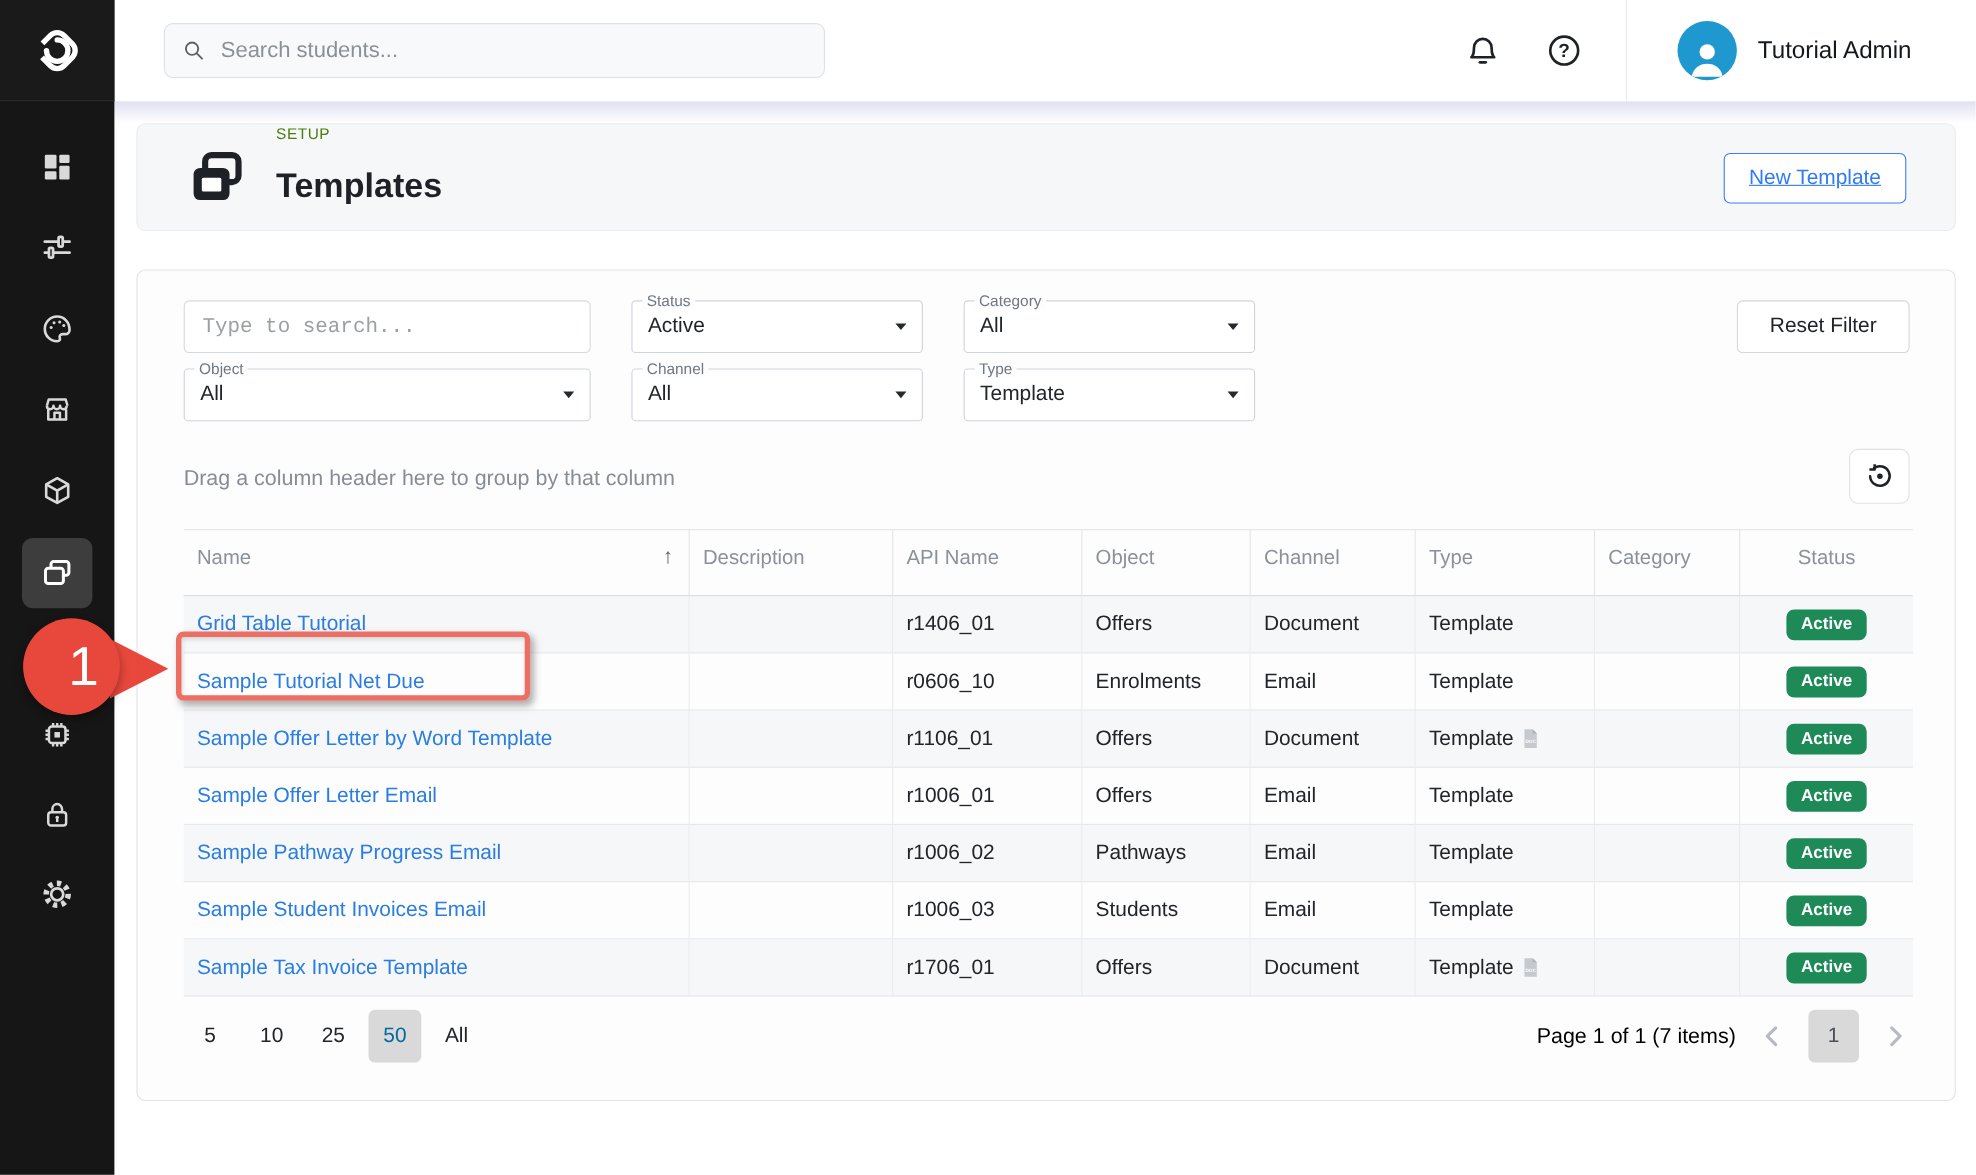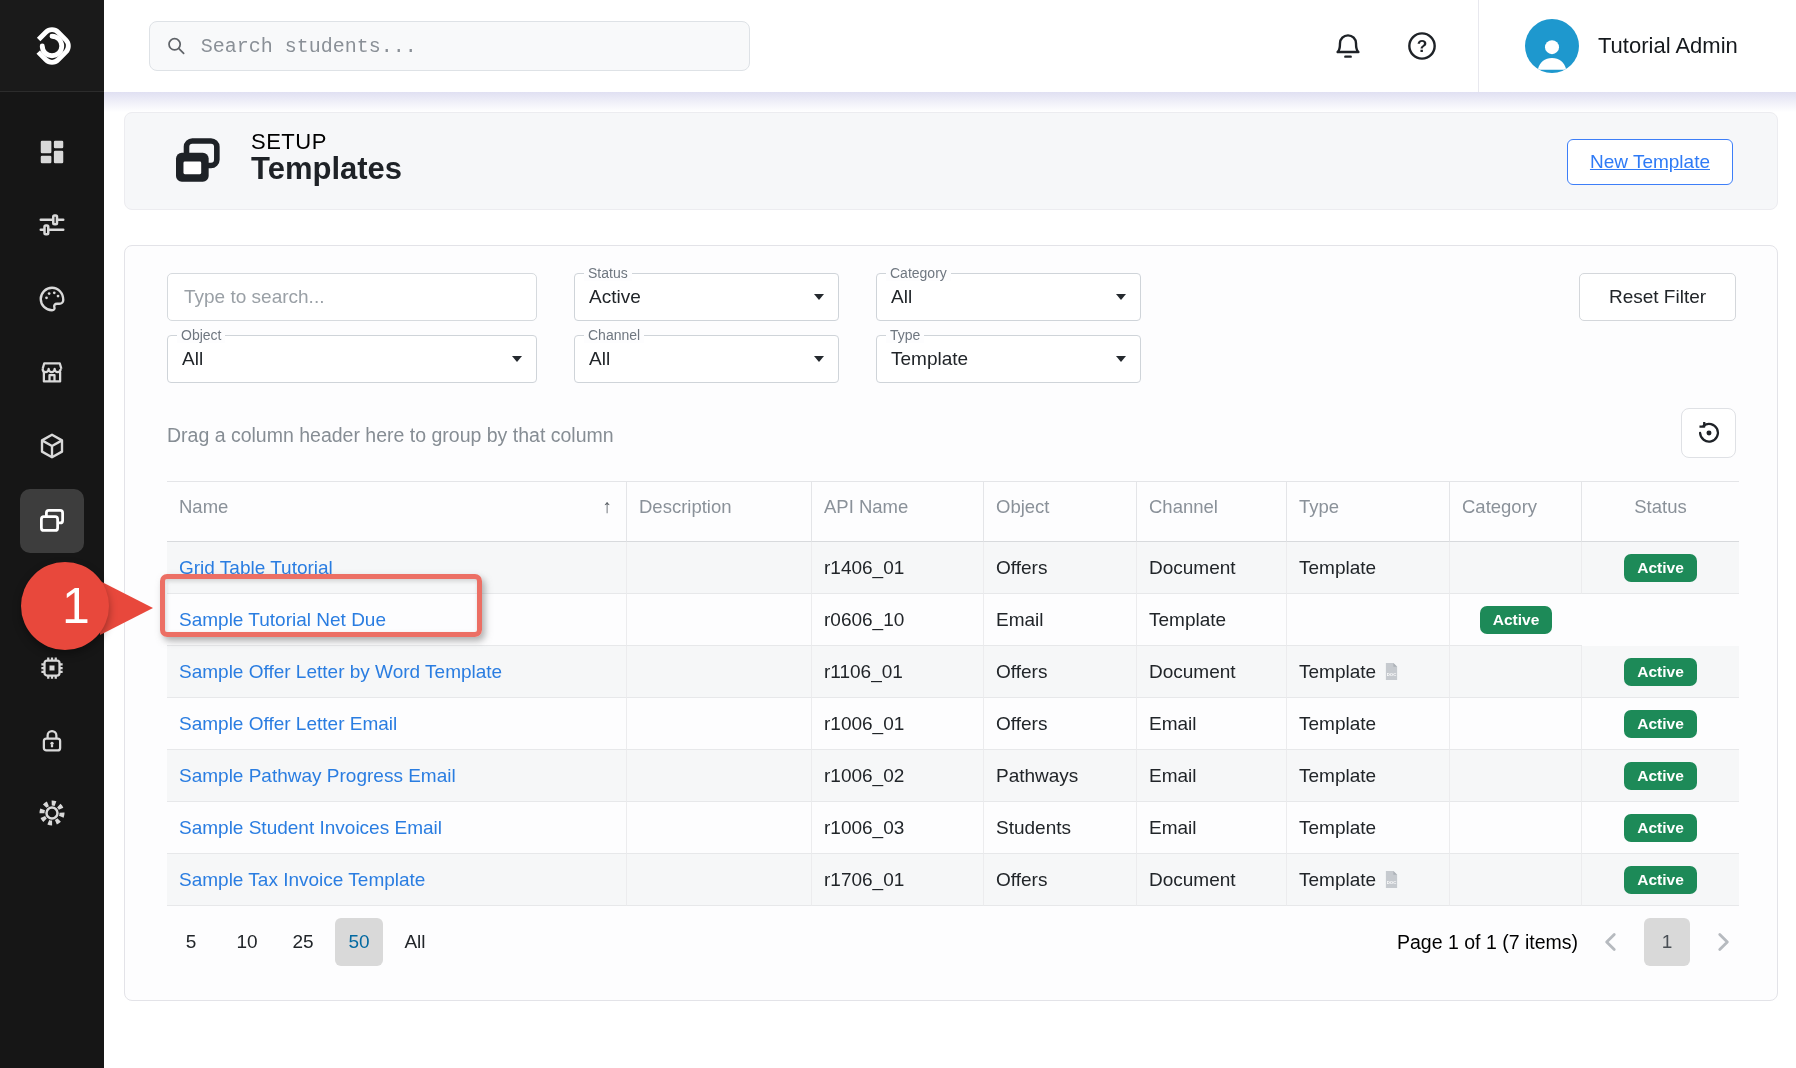--- a/index.html
+++ b/index.html
@@ -9,40 +9,40 @@
   #sidebar { position:absolute; left:0; top:0; width:104px; height:1068px; background:#161616; z-index:5; }
   #logo-box { height:92px; display:flex; align-items:center; justify-content:center; background:#1a1a1a; border-bottom:1px solid #2c2c2c; }
   .nav-item { position:absolute; left:20px; width:64px; height:64px; display:flex; align-items:center; justify-content:center; border-radius:10px; cursor:pointer; }
   .nav-item.active { background:#3d3d3d; }
   .nav-item svg { width:30px; height:30px; }
 
   
   #topbar { position:absolute; left:104px; top:0; width:1692px; height:92px; background:#fff; z-index:4; }
   #topbar-shadow { position:absolute; left:104px; top:92px; width:1692px; height:20px; background:linear-gradient(to bottom, #e0e0f2, rgba(255,255,255,0)); pointer-events:none; z-index:1; }
   #global-search { position:absolute; left:45px; top:21px; width:601px; height:50px; background:#f8f9fa; border:1px solid #dee2e6; border-radius:8px; display:flex; align-items:center; padding:0 16px; }
-  #global-search input { border:none; outline:none; background:transparent; font-size:20px; color:#a16207; margin-left:14px; width:100%; font-family:Liberation Mono, monospace; }
+  #global-search input { border:none; outline:none; background:transparent; font-size:20px; color:#a16207; margin-left:14px; width:100%; font-family:Liberation Sans, sans-serif; }
   #global-search input::placeholder { color:#8a9097; }
   .top-icon { position:absolute; top:30px; width:32px; height:32px; cursor:pointer; }
   #topbar-divider { position:absolute; left:1374px; top:0; width:1px; height:92px; background:#e8e8ee; }
   #avatar { position:absolute; left:1421px; top:19px; width:54px; height:54px; border-radius:50%; background:#1e98ce; display:flex; align-items:flex-end; justify-content:center; overflow:hidden; cursor:pointer; }
   #avatar svg { width:40px; height:40px; }
   #user-name { position:absolute; left:1494px; top:0; height:92px; line-height:92px; font-size:22px; font-weight:500; color:#15191d; }
 
   
   #header-card { position:absolute; left:124px; top:112px; width:1654px; height:98px; background:#f6f7f9; border:1px solid #ececf0; border-radius:8px; z-index:2; }
   #header-icon { position:absolute; left:44px; top:21px; width:56px; height:56px; }
-  #eyebrow { position:absolute; left:126px; top:16px; font-size:22px; color:#000000; letter-spacing:0.5px; }
+  #eyebrow { position:absolute; left:126px; top:0; font-size:14px; color:#4d7c0f; letter-spacing:0.5px; }
   #page-title { position:absolute; left:126px; top:38px; font-size:31px; font-weight:700; color:#1e2227; }
   #new-template-btn { position:absolute; right:44px; top:26px; height:46px; padding:0 22px; background:#fff; border:1px solid #3d7ef8; border-radius:6px; color:#2f7bf6; font-size:19px; font-family:inherit; cursor:pointer;text-decoration:underline; }
 
   
   #main-card { position:absolute; left:124px; top:245px; width:1654px; height:756px; background:#fdfdfe; border:1px solid #e3e3e8; border-radius:8px; z-index:2; }
 
   #filter-search { position:absolute; left:42px; top:27px; width:370px; height:48px; border:1px solid #d6dade; border-radius:5px; background:#fff; }
-  #filter-search input { width:100%; height:100%; border:none; outline:none; background:transparent; padding:0 16px; font-size:19px; font-family:Liberation Sans, sans-serif; color:#212529; }
+  #filter-search input { width:100%; height:100%; border:none; outline:none; background:transparent; padding:0 16px; font-size:19px; font-family:Liberation Mono, monospace; color:#212529; }
   #filter-search input::placeholder { color:#9aa0a6; }
 
   .select-field { position:absolute; height:48px; border:1px solid #cfd4d9; border-radius:4px; background:#fff; cursor:pointer; }
   .select-field .flabel { position:absolute; top:-9px; left:9px; padding:0 4px; background:#fdfdfe; font-size:14px; color:#6f7780; }
   .select-field .fvalue { position:absolute; left:14px; top:0; line-height:46px; font-size:19px; color:#212529; }
   .select-field .caret { position:absolute; right:14px; top:20px; width:0; height:0; border-left:5.5px solid transparent; border-right:5.5px solid transparent; border-top:6.5px solid #24292e; }
 
   #reset-filter-btn { position:absolute; right:41px; top:27px; height:48px; width:157px; background:#fff; border:1px solid #d4d7db; border-radius:5px; font-size:19px; color:#212529; font-family:inherit; cursor:pointer; }
 
   #group-hint { position:absolute; left:42px; top:178px; font-size:19.5px; color:#868d94; }
@@ -266,20 +266,21 @@
           <span class="badge">Active</span>
         </div>
     </div>
 
     <div class="tr trow">
       <div class="td">
           <a>Sample Tutorial Net Due</a>
         </div>
       <div class="td"></div>
       <div class="td">r0606_10</div>
+      <div class="td">Enrolments</div>
       <div class="td">Email</div>
       <div class="td">
           <span>Template</span>
         </div>
       <div class="td"></div>
       <div class="td">
           <span class="badge">Active</span>
         </div>
     </div>
 

